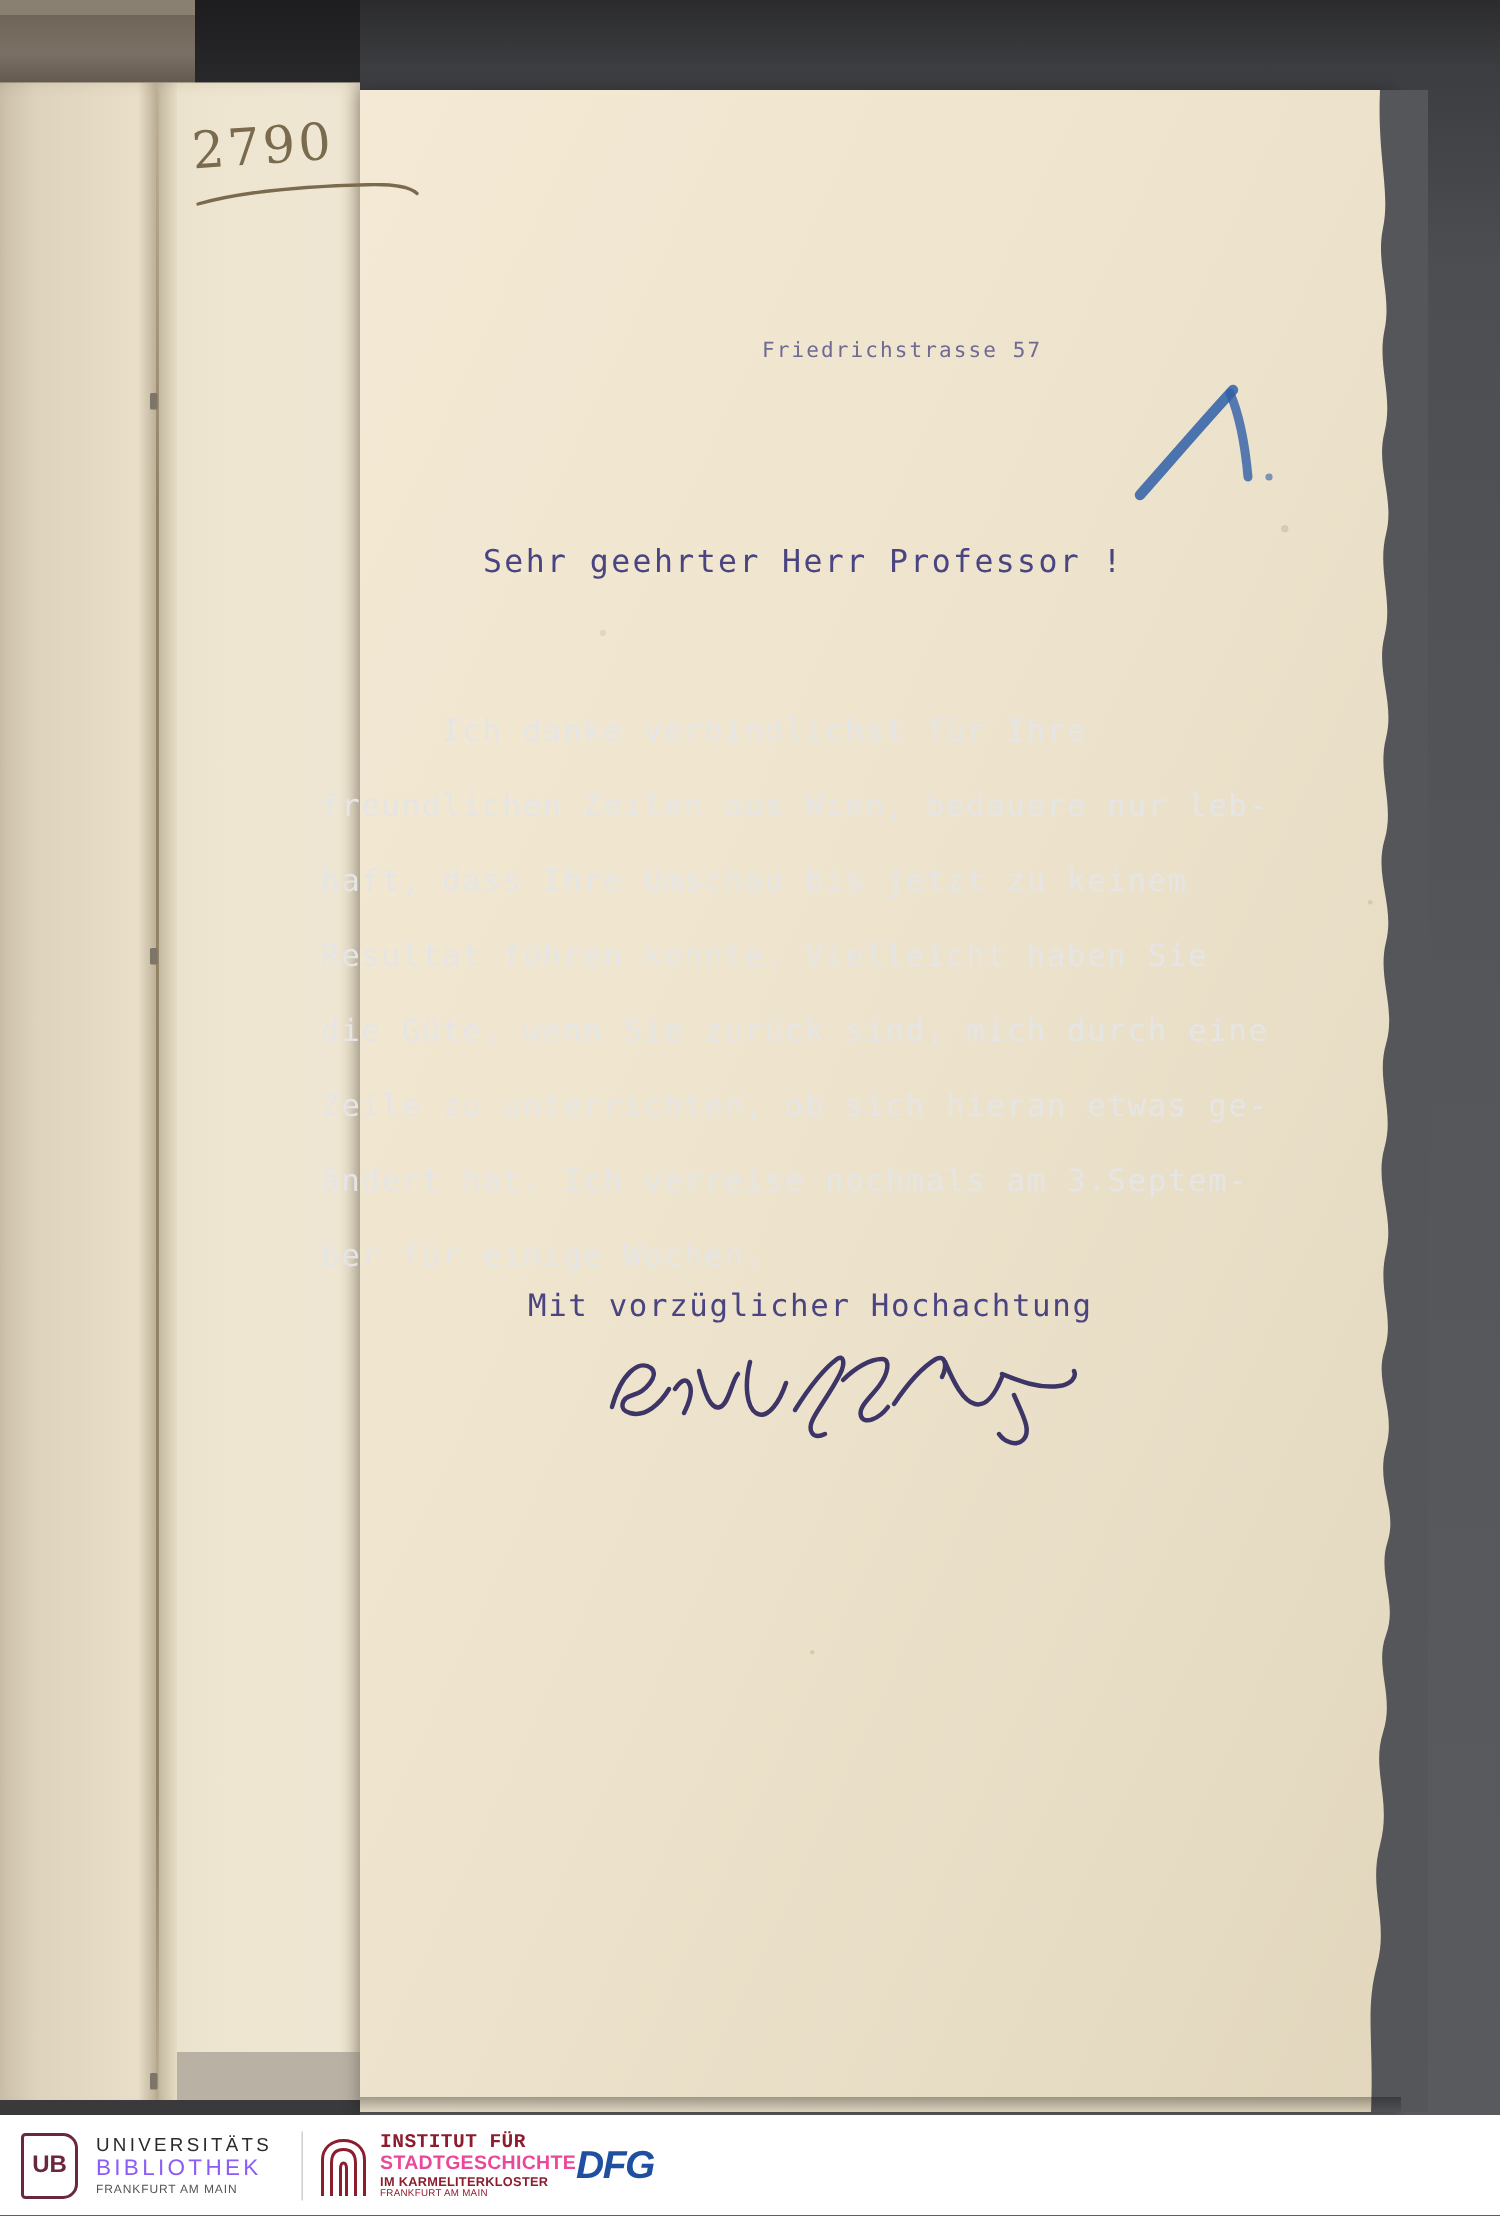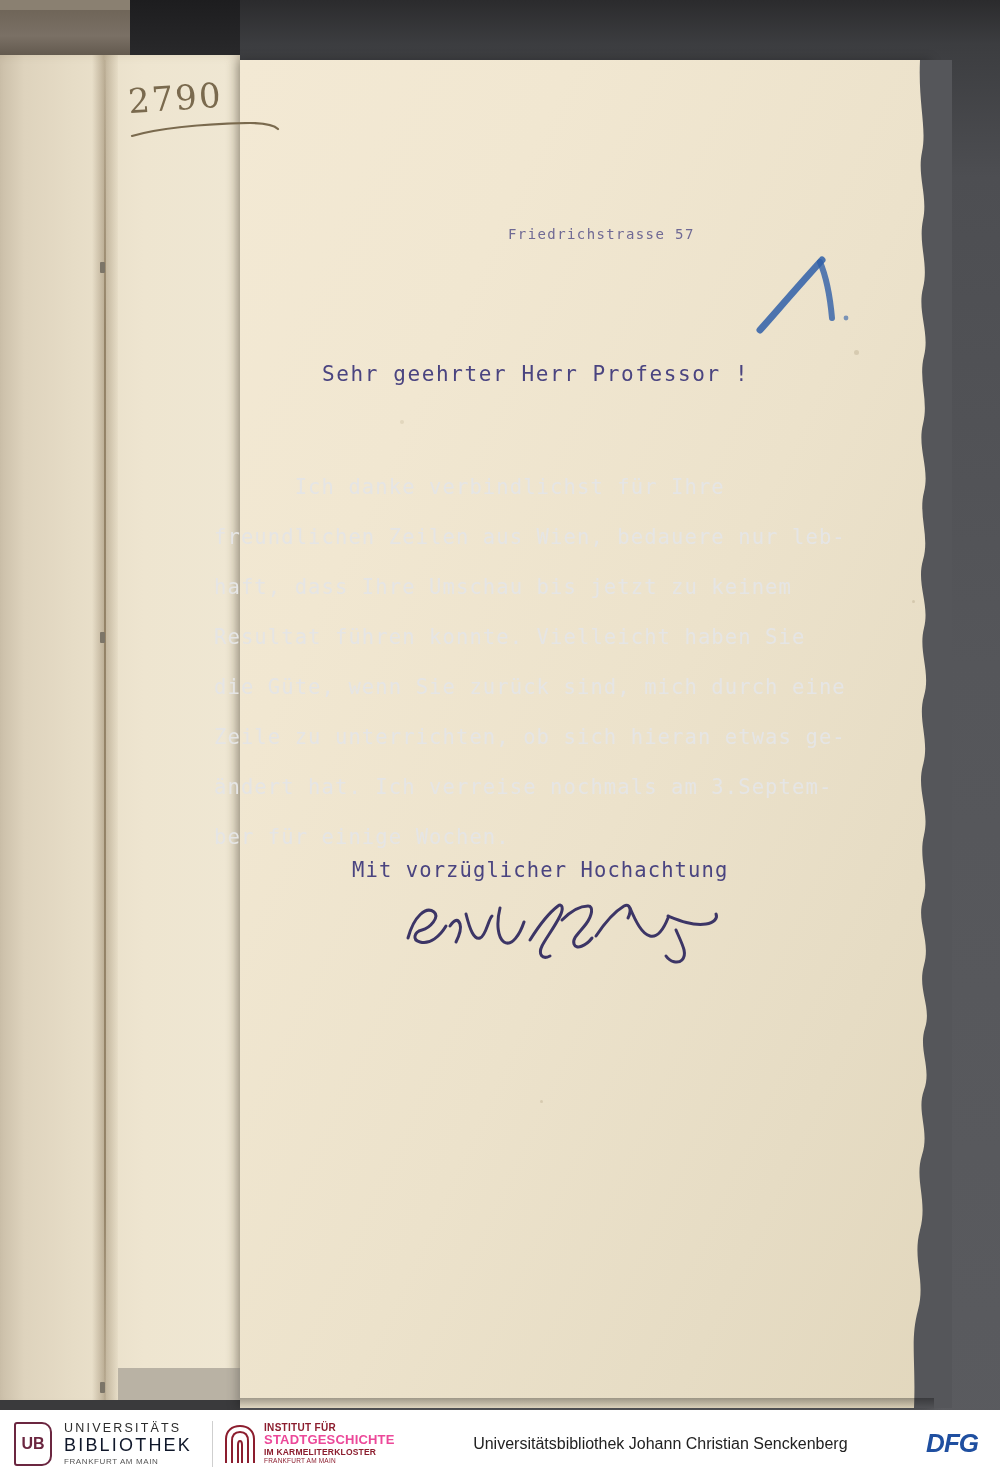--- a/index.html
+++ b/index.html
@@ -199,33 +199,33 @@
     border-radius: 3px 10px 10px 3px;
     position: relative;
     display: flex; align-items: center; justify-content: center;
     color: #6b2640;
     font-weight: bold;
     font-size: 16px;
     margin-right: 12px;
   }
   .ub-text { line-height: 1.15; }
   .ub-text .l1 { font-size: 12.5px; color: #2b2b2b; letter-spacing: 2.2px; }
-  .ub-text .l2 { font-size: 18px; color: #0f172a; letter-spacing: 2.2px; }
+  .ub-text .l2 { font-size: 15px; color: #8b5cf6; letter-spacing: 2.2px; }
   .ub-text .l3 { font-size: 8px; color: #555; letter-spacing: .6px; margin-top: 1px;}
   .divider-v { width: 1px; height: 46px; background: #cfcfcf; margin: 0 10px; }
   .isg {
     display: flex; align-items: center;
   }
   .isg-mark {
     width: 34px; height: 40px;
     margin-right: 7px;
     position: relative;
   }
   .isg-text { line-height: 1.12; }
-  .isg-text .t1 { font-size: 10px; color: #8c1d2e; font-weight: bold; letter-spacing: .3px;}
+  .isg-text .t1 { font-size: 13px; color: #8c1d2e; font-weight: bold; letter-spacing: .3px; font-family: Liberation Mono, monospace;}
   .isg-text .t2 { font-size: 13px; color: #ec4899; font-weight: bold; letter-spacing: .2px;}
   .isg-text .t3 { font-size: 8.5px; color: #8c1d2e; font-weight: bold; letter-spacing: .2px;}
   .isg-text .t4 { font-size: 6.5px; color: #8c1d2e; letter-spacing: .2px;}
   .footer-center {
     flex: 1;
     text-align: center;
     font-size: 16px;
     color: #222;
   }
   .dfg {
@@ -353,18 +353,17 @@
         </div>
         <div class="isg-text">
           <div class="t1">INSTITUT FÜR</div>
           <div class="t2">STADTGESCHICHTE</div>
           <div class="t3">IM KARMELITERKLOSTER</div>
           <div class="t4">FRANKFURT AM MAIN</div>
         </div>
       </div>
     </div>
 
-    <div class="footer-center">Universitätsbibliothek Johann Christian Senckenberg</div>
 
     <div class="dfg">DFG</div>
   </div>
 
 </div>
 
 </body></html>

